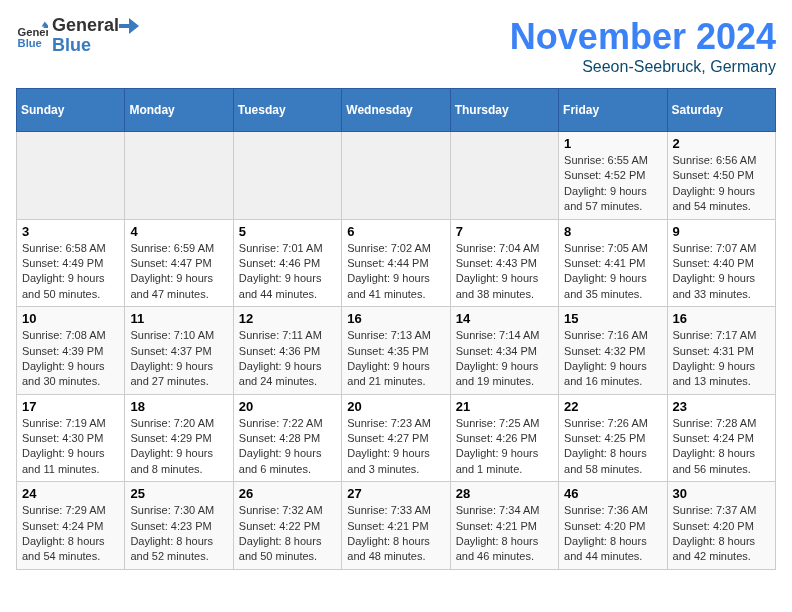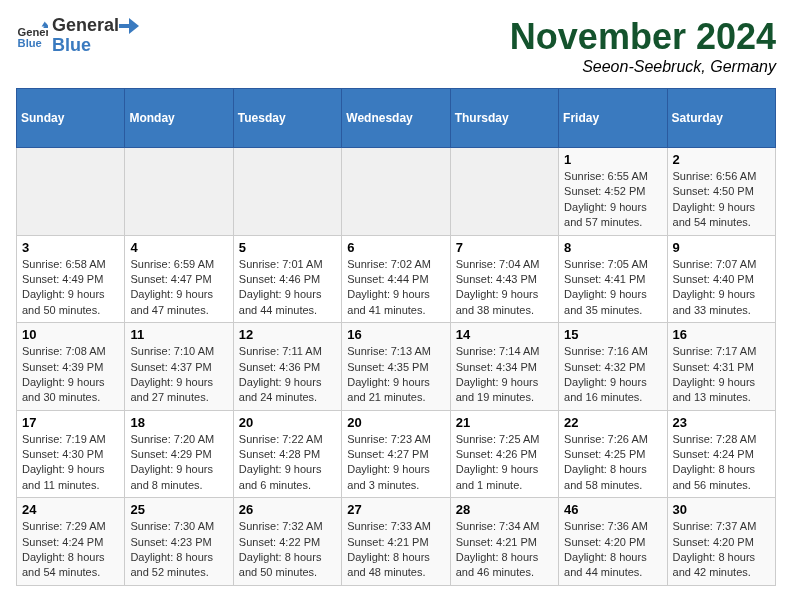--- a/index.html
+++ b/index.html
@@ -24,36 +24,35 @@
     .logo-icon {
       width: 32px;
       height: 32px;
     }
     .title-area {
       text-align: right;
     }
     .month-title {
       font-size: 36px;
       font-weight: bold;
-      color: #14532d;
+      color: #3b82f6;
     }
     .location-title {
       font-size: 16px;
-      color: #000000;
-      font-style: italic;
+      color: #0c4a6e;
     }
     .calendar-table {
       width: 100%;
       border-collapse: collapse;
       font-size: 11px;
     }
     .calendar-table thead tr th {
       background-color: #3a7abf;
       color: #fff;
-      padding: 22px 4px;
+      padding: 14px 4px;
       text-align: left;
       font-size: 12px;
       font-weight: bold;
       border: 1px solid #2a5a9f;
     }
     .calendar-table tbody tr td {
       border: 1px solid #ccc;
       vertical-align: top;
       padding: 4px 5px;
       height: 80px;

